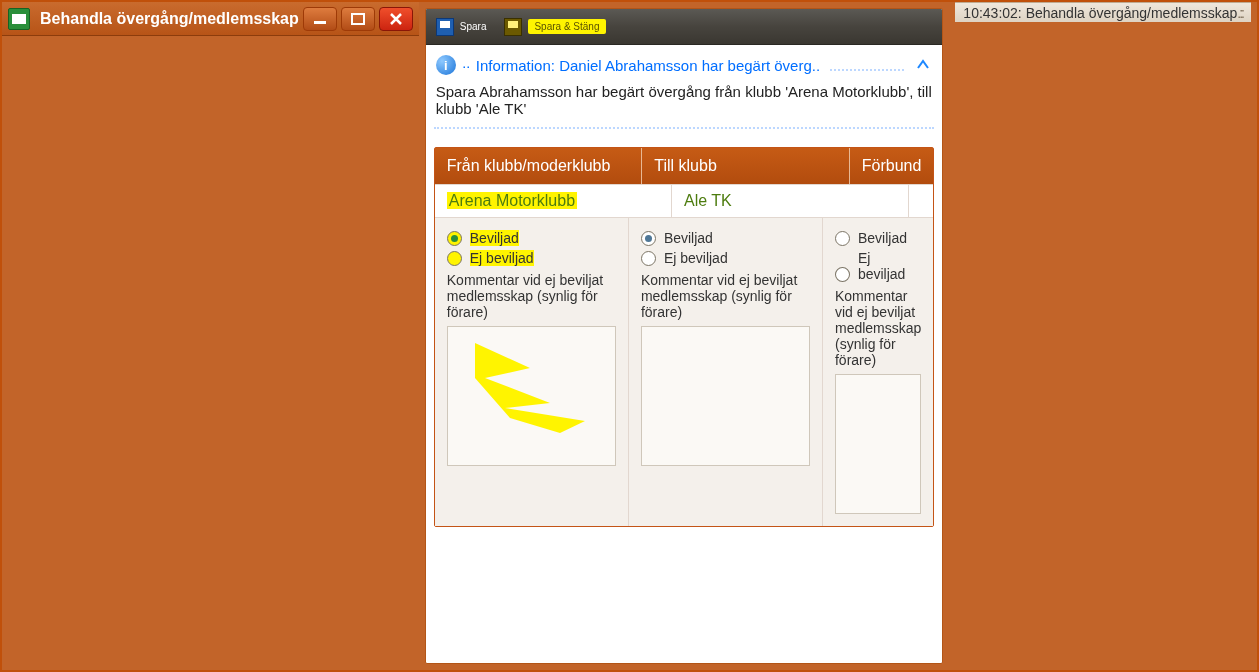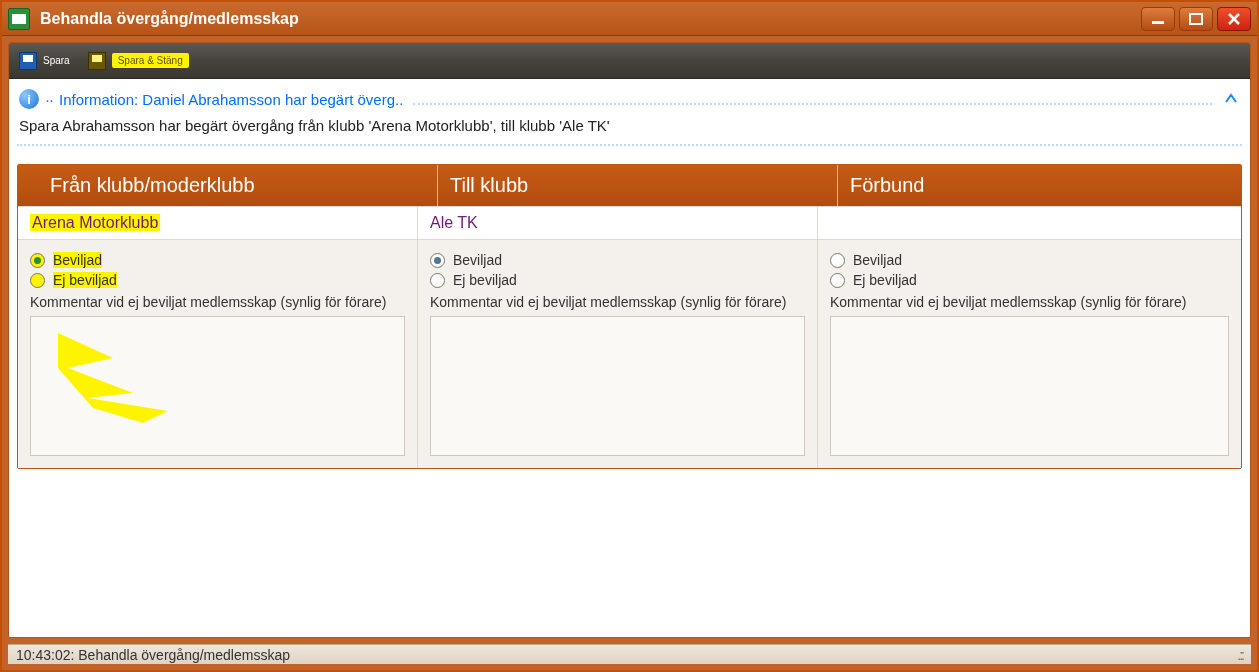--- a/index.html
+++ b/index.html
@@ -3,21 +3,21 @@
 <meta charset="utf-8">
 <style>
   * { box-sizing: border-box; }
   html, body { margin:0; padding:0; font-family: "Segoe UI", Arial, sans-serif; font-size:14px; }
   body { background:#fff; }
 
   .window {
     width:1259px; height:672px;
     border:2px solid #c0500a;
     background:#c26429;
-    display:flex; flex-direction:column;
+    display:flex; flex-direction:row;
     position:relative;
   }
   .titlebar {
     height:34px;
     background:linear-gradient(to bottom,#c96b2e,#b75417);
     display:flex; align-items:center;
     padding:0 6px;
     color:#fff; font-weight:600; font-size:16px;
     border-bottom:1px solid #8c3c0c;
   }
@@ -85,30 +85,30 @@
   .dotted-after2{border-bottom:2px dotted #bcd7ff;margin-bottom:18px;}
 
   .date-row{padding:0 6px 8px 10px;font-size:16px;color:#333;}
   .date-row .lbl{margin-right:6px;}
 
   .grid{
     border:1px solid #c45416;
     border-radius:2px;
   }
   .grid-header{
-    display:flex;background:linear-gradient(to bottom,#c65b15,#b24c0e);color:#fff;font-size:20px;padding-left:20px;
+    display:flex;background:linear-gradient(to bottom,#c65b15,#b24c0e);color:#fff;font-size:16px;
   }
   .gh-cell{padding:9px 12px;border-right:1px solid #e8b894;}
   .gh-cell:last-child{border-right:none;}
   .col1{width:400px;}
   .col2{width:400px;}
   .col3{flex:1;}
 
   .grid-row1{display:flex;background:#fff;}
-  .gr-cell{padding:7px 12px;border-right:1px solid #e2d7cf;border-top:1px solid #e2d7cf;font-size:16px;color:#701a75;}
+  .gr-cell{padding:7px 12px;border-right:1px solid #e2d7cf;border-top:1px solid #e2d7cf;font-size:16px;color:#4d7c0f;}
   .gr-cell:last-child{border-right:none;}
   .yellow-hl{background:#fff400;padding:0 2px;}
 
   .grid-row2{display:flex;background:#f4f0eb;}
   .gc-cell{padding:8px 12px 12px 12px;border-right:1px solid #e2d7cf;border-top:1px solid #e2d7cf;}
   .gc-cell:last-child{border-right:none;}
 
   .radio-line{display:flex;align-items:flex-end;gap:8px;margin:4px 0;color:#333;}
   .radio-line.hl{ background:transparent; }
   .radio-line.hl > *{background:#fff400;}

